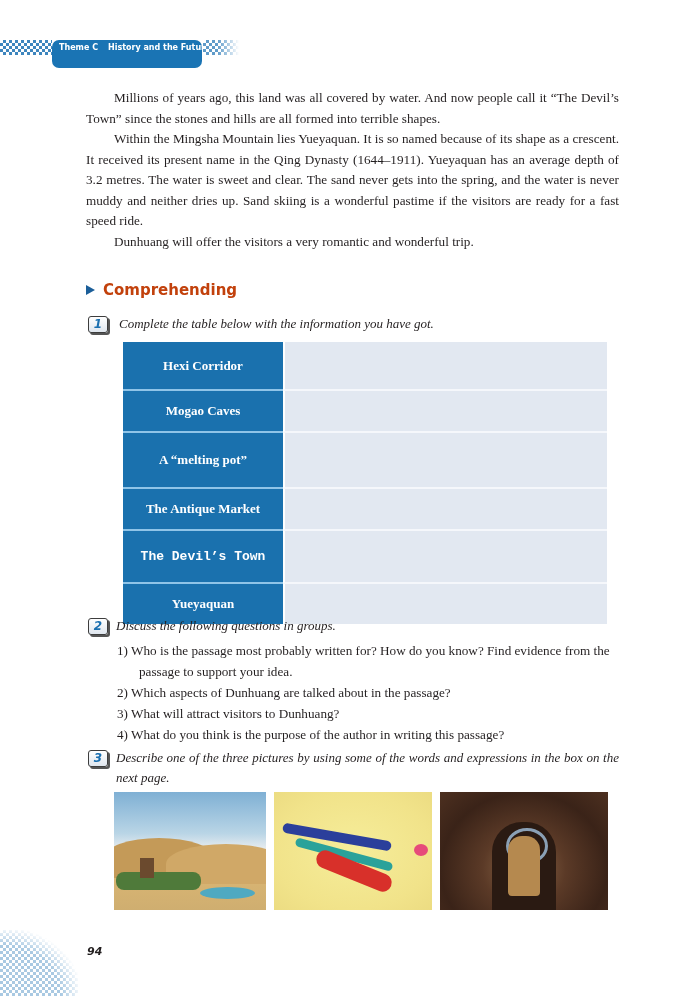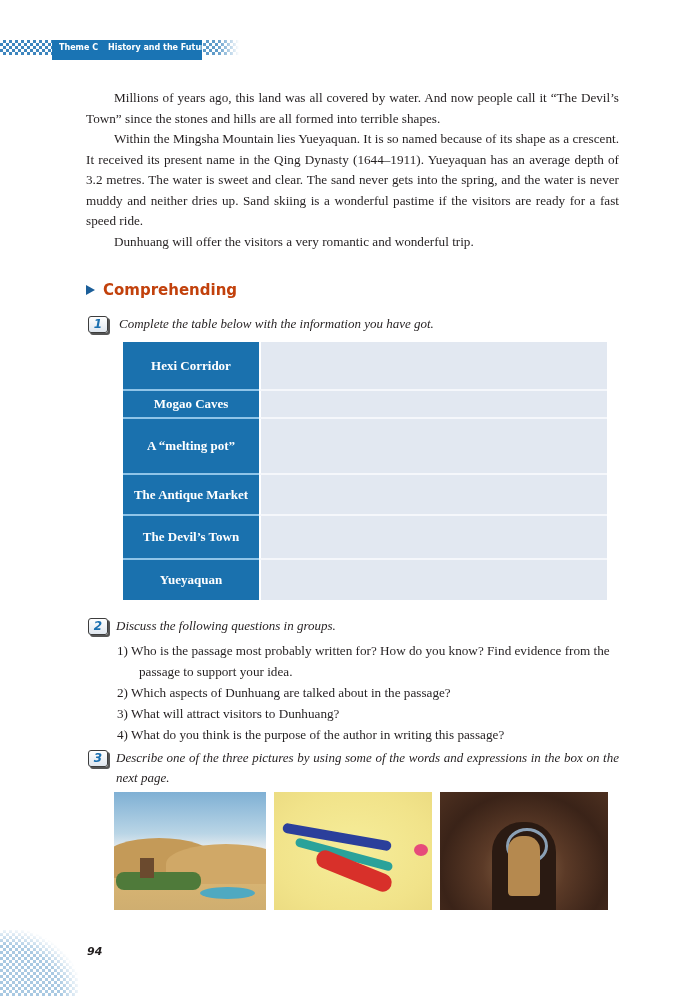--- a/index.html
+++ b/index.html
@@ -2,32 +2,32 @@
 <html><head>
 <meta charset="utf-8">
 <style>
   html,body{margin:0;padding:0;background:#fff;}
   body{width:700px;height:996px;position:relative;overflow:hidden;font-family:"Liberation Serif","DejaVu Serif",serif;color:#231f20;}
   .checker{position:absolute;background-image:
       linear-gradient(45deg,#2a7ab8 25%,transparent 25%,transparent 75%,#2a7ab8 75%),
       linear-gradient(45deg,#2a7ab8 25%,transparent 25%,transparent 75%,#2a7ab8 75%);
       background-size:6px 6px;background-position:0 0,3px 3px;}
   .header-checker-left{left:0;top:40px;width:52px;height:15px;opacity:.9;}
-  .header-bar{position:absolute;left:52px;top:40px;height:20px;width:150px;background:#1a74b4;color:#fff;font-family:"DejaVu Sans","Liberation Sans",sans-serif;font-weight:bold;font-size:8px;line-height:15px;padding-left:7px;box-sizing:border-box;white-space:nowrap;}
+  .header-bar{position:absolute;left:52px;top:40px;height:28px;width:150px;background:#1a74b4;color:#fff;font-family:"DejaVu Sans","Liberation Sans",sans-serif;font-weight:bold;font-size:8px;line-height:15px;padding-left:7px;box-sizing:border-box;white-space:nowrap;border-radius:7px;}
   .header-bar .sp{display:inline-block;width:10px;}
   .header-checker-right{left:203px;top:40px;width:36px;height:15px;opacity:.75;
       -webkit-mask-image:linear-gradient(90deg,#000 40%,transparent);mask-image:linear-gradient(90deg,#000 40%,transparent);}
   .passage{position:absolute;left:86px;top:88px;width:533px;font-size:13.2px;line-height:20.5px;text-align:justify;}
   .passage p{margin:0;text-indent:28px;}
   .section-title{position:absolute;left:86px;top:281px;font-family:"DejaVu Sans","Liberation Sans",sans-serif;font-weight:bold;font-size:15px;color:#c2410c;display:flex;align-items:center;}
   .section-title .tri{width:0;height:0;border-left:9px solid #1b5e99;border-top:5px solid transparent;border-bottom:5px solid transparent;margin-right:8px;}
   .badge{position:absolute;left:88px;width:20px;height:17px;border:1.5px solid #3d3d3d;border-radius:3px;box-sizing:border-box;background:linear-gradient(#fff,#dfe6ee);box-shadow:2px 2px 0 #555;color:#1a6fb0;font-family:"DejaVu Sans","Liberation Sans",sans-serif;font-weight:bold;font-style:italic;font-size:12px;text-align:center;line-height:14px;}
   .instr{position:absolute;font-style:italic;font-size:13px;line-height:20px;}
   .info-table{position:absolute;left:123px;top:342px;width:484px;border-collapse:separate;border-spacing:0;}
-  .info-table td{padding:0;}
+  .info-table td{padding:12px;}
   .info-table .lbl{width:136px;background:#1a71ae;color:#fff;font-weight:bold;font-size:13px;text-align:center;border-bottom:2px solid #8fc4e8;}
   .info-table .cell{background:#e2e8f1;border-left:2px solid #fff;border-bottom:2px solid #f5f7fb;}
   .info-table tr:last-child td{border-bottom:none;}
   .questions{position:absolute;left:117px;top:640px;width:502px;font-size:13.2px;line-height:21px;}
   .questions .q{padding-left:22px;text-indent:-22px;}
   .pics{position:absolute;left:114px;top:792px;display:flex;gap:8px;}
   .pic{height:118px;position:relative;overflow:hidden;}
   .pic1{width:152px;background:linear-gradient(180deg,#7fb0d4 0%,#b9d5e6 35%,#e7ecef 48%,#c8a464 50%,#d9b573 70%,#cfae70 100%);}
   .pic1 .hill{position:absolute;left:-10px;top:46px;width:110px;height:40px;background:#c49a58;border-radius:50% 50% 0 0;}
   .pic1 .hill2{position:absolute;right:-20px;top:52px;width:120px;height:40px;background:#d0a867;border-radius:50% 50% 0 0;}
@@ -81,21 +81,21 @@
     <td class="cell"></td>
   </tr>
   <tr style="height:56px;">
     <td class="lbl">A “melting pot”</td>
     <td class="cell"></td>
   </tr>
   <tr style="height:41px;">
     <td class="lbl">The Antique Market</td>
     <td class="cell"></td>
   </tr>
-  <tr style="height:44px;">
+  <tr style="height:53px;font-family:Liberation Mono, monospace;">
     <td class="lbl">The Devil’s Town</td>
     <td class="cell"></td>
   </tr>
   <tr style="height:40px;">
     <td class="lbl">Yueyaquan</td>
     <td class="cell"></td>
   </tr>
 </tbody>
   </table>
 

